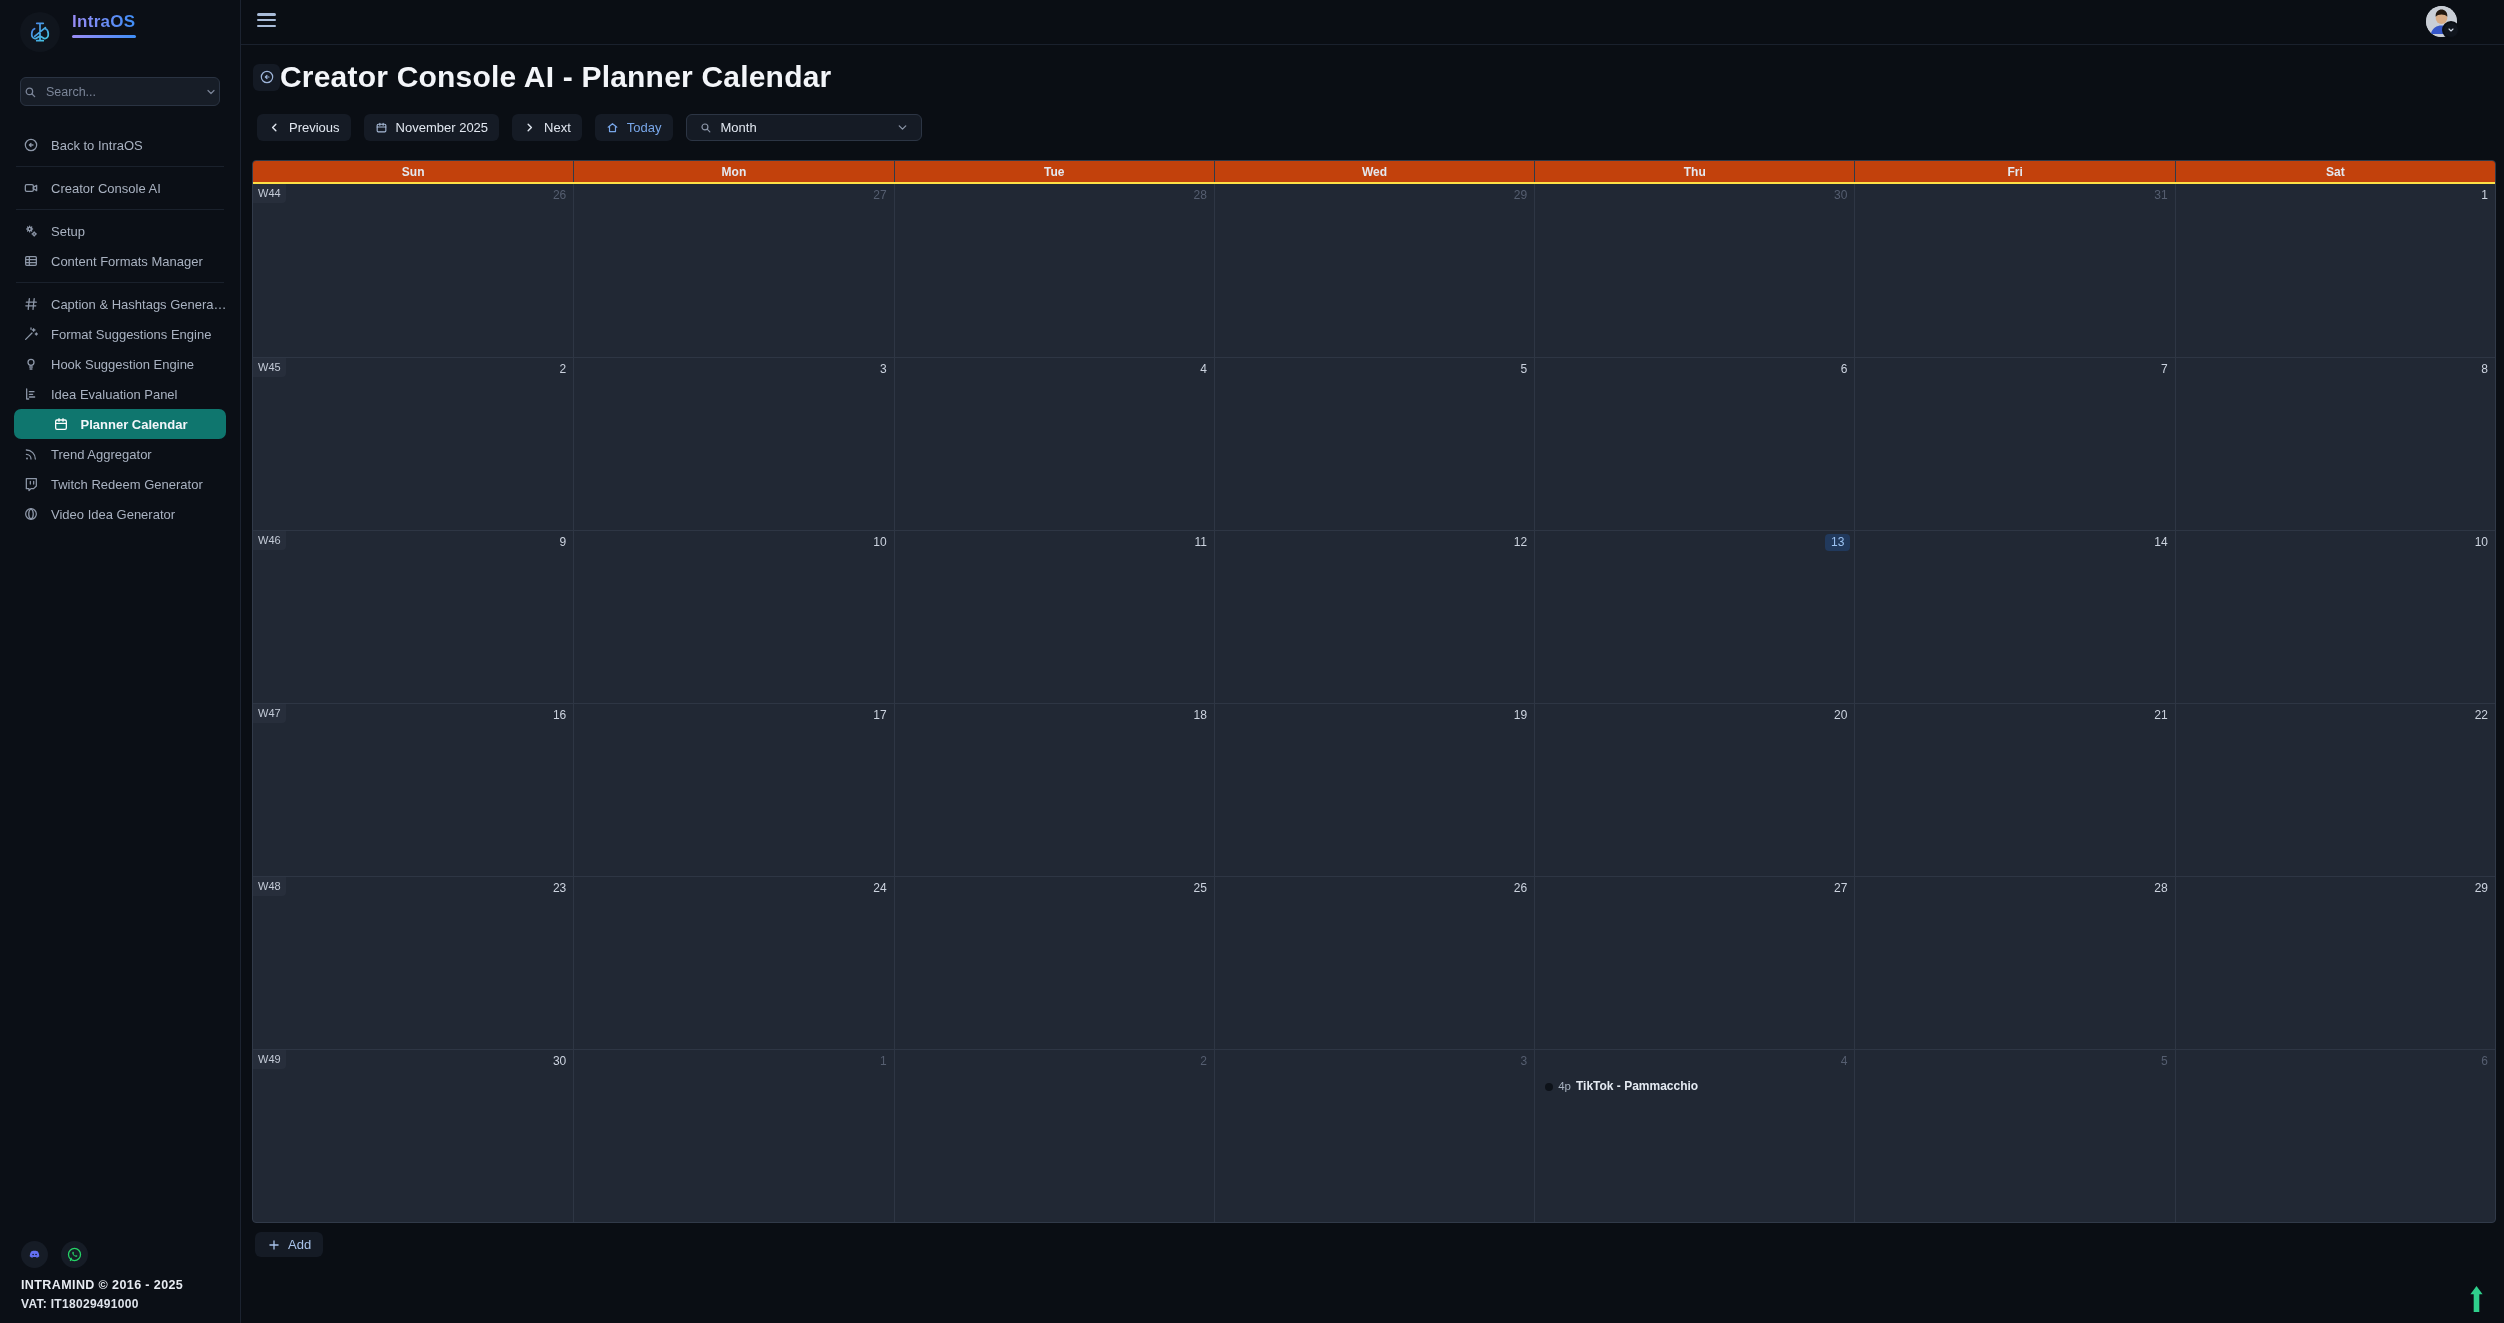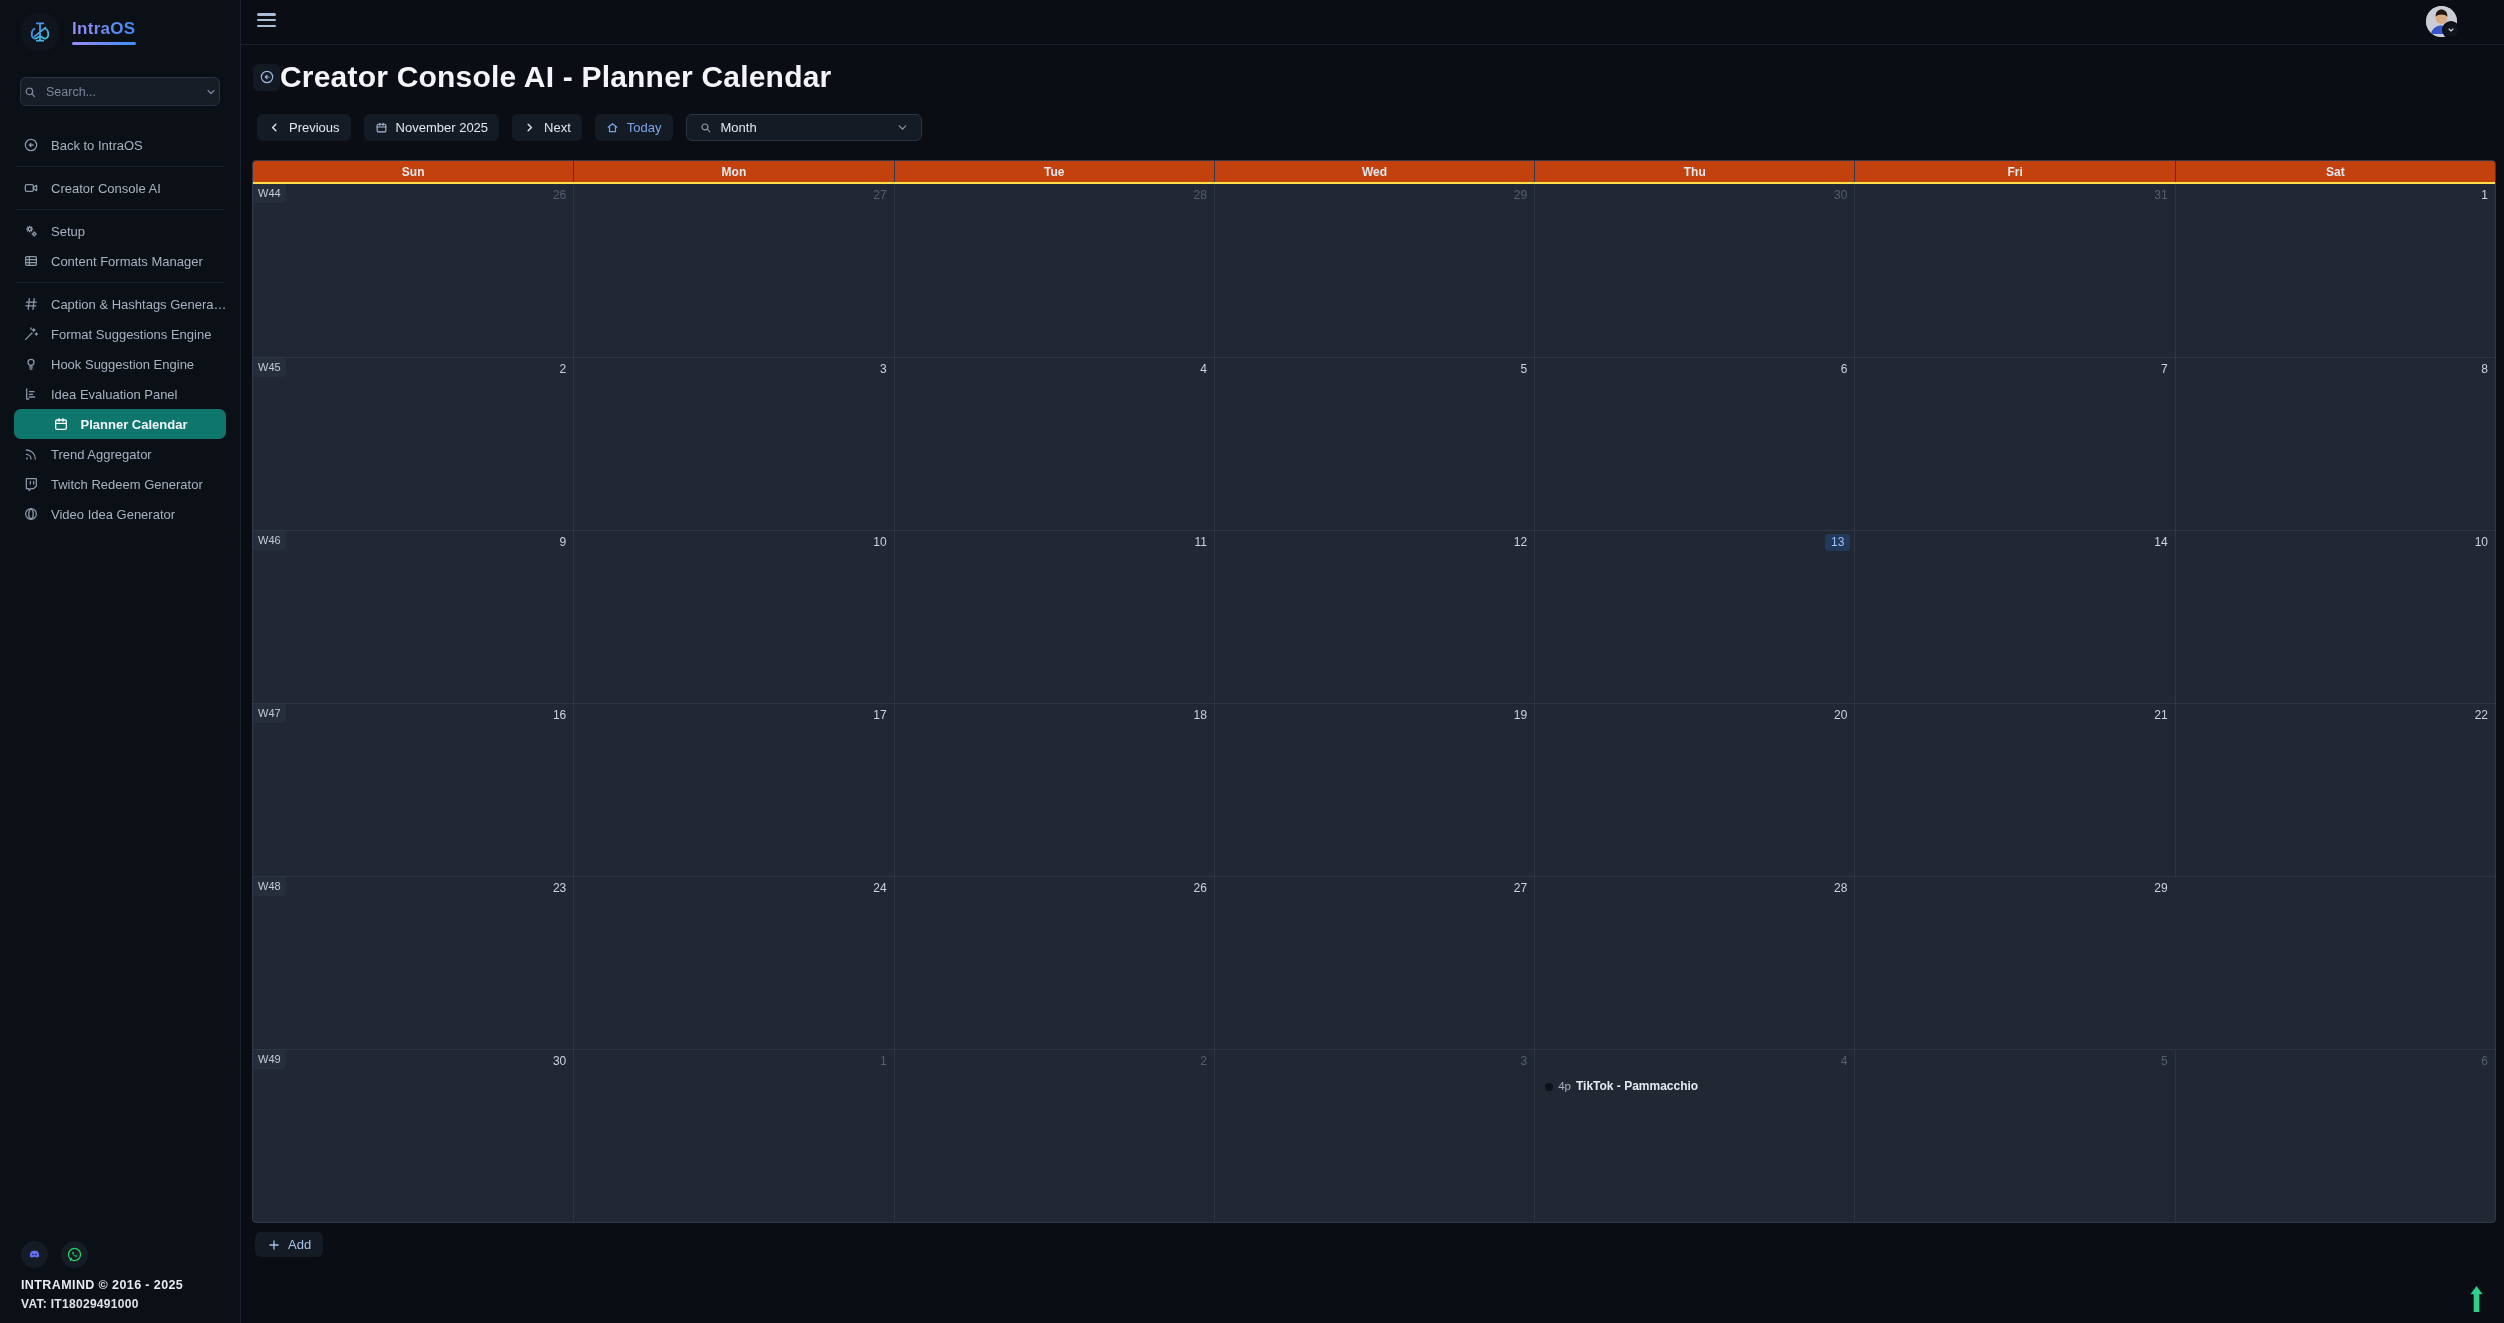--- a/index.html
+++ b/index.html
@@ -5,21 +5,21 @@
   html,body{margin:0;padding:0;}
   body{
     width:2504px;height:1323px;position:relative;overflow:hidden;
     background:#0a0e14;color:#c7ceda;
     font-family:"Liberation Sans", sans-serif;
     -webkit-font-smoothing:antialiased;
   }
   svg{display:block;}
   
   .sidebar{position:absolute;left:0;top:0;bottom:0;width:240px;background:#0b0f16;border-right:1px solid #1c2330;}
-  .logo-row{display:flex;align-items:center;gap:12px;padding:12px 0 0 20px;cursor:pointer;}
+  .logo-row{display:flex;align-items:flex-start;gap:12px;padding:12px 0 0 20px;cursor:pointer;}
   .logo-circle{width:40px;height:40px;border-radius:50%;background:#10151d;display:flex;align-items:center;justify-content:center;flex:0 0 40px;}
   .app-name{font-size:17px;font-weight:bold;letter-spacing:.3px;
     background:linear-gradient(90deg,#9a8cf5,#3e8ef7);-webkit-background-clip:text;background-clip:text;color:transparent;}
   .app-underline{height:3px;border-radius:2px;margin-top:3px;background:linear-gradient(90deg,#9a8cf5,#3e8ef7);}
   .search-box{margin:25px 20px 0;height:27px;background:#171d27;border:1px solid #2a3342;border-radius:6px;
     display:flex;align-items:center;gap:9px;padding:0 2px;color:#7b8598;font-size:12.5px;cursor:text;}
   .search-box .grow{flex:1;}
   .nav{margin:24px 14px 0;}
   .nav-item{height:30px;display:flex;align-items:center;gap:12px;color:#a9b2c1;font-size:13px;
     border-radius:7px;padding:0 9px;cursor:pointer;white-space:nowrap;}
@@ -454,20 +454,23 @@
         </div>
         <div class="cal-row">
           <div class="day-cell">
             <span class="week-badge">W48</span>
             <span class="date-num">23</span>
           </div>
           <div class="day-cell">
             <span class="date-num">24</span>
           </div>
           <div class="day-cell">
+            <span class="date-num">25</span>
+          </div>
+          <div class="day-cell">
             <span class="date-num">26</span>
           </div>
           <div class="day-cell">
             <span class="date-num">27</span>
           </div>
           <div class="day-cell">
             <span class="date-num">28</span>
           </div>
           <div class="day-cell">
             <span class="date-num">29</span>

